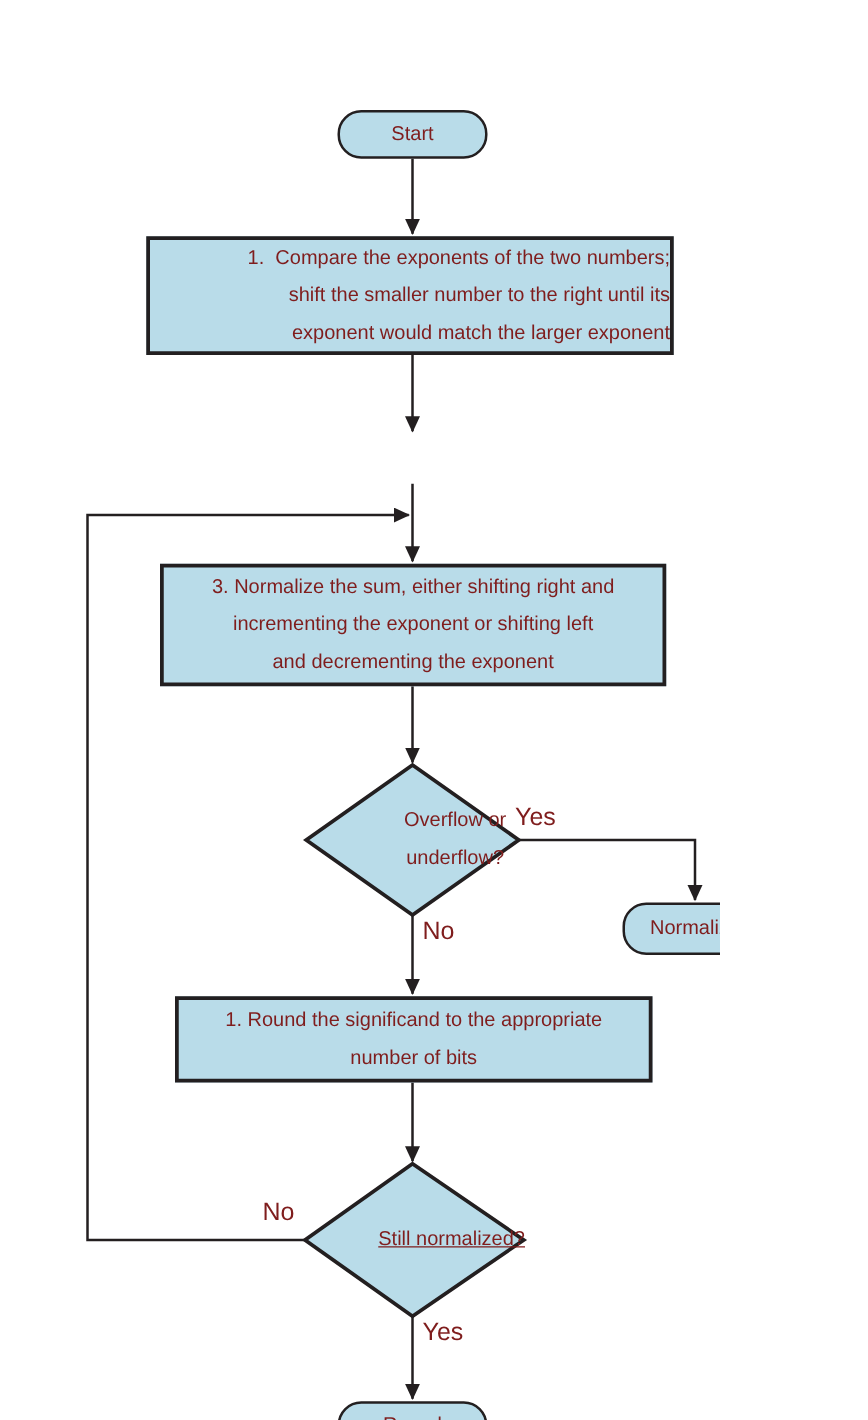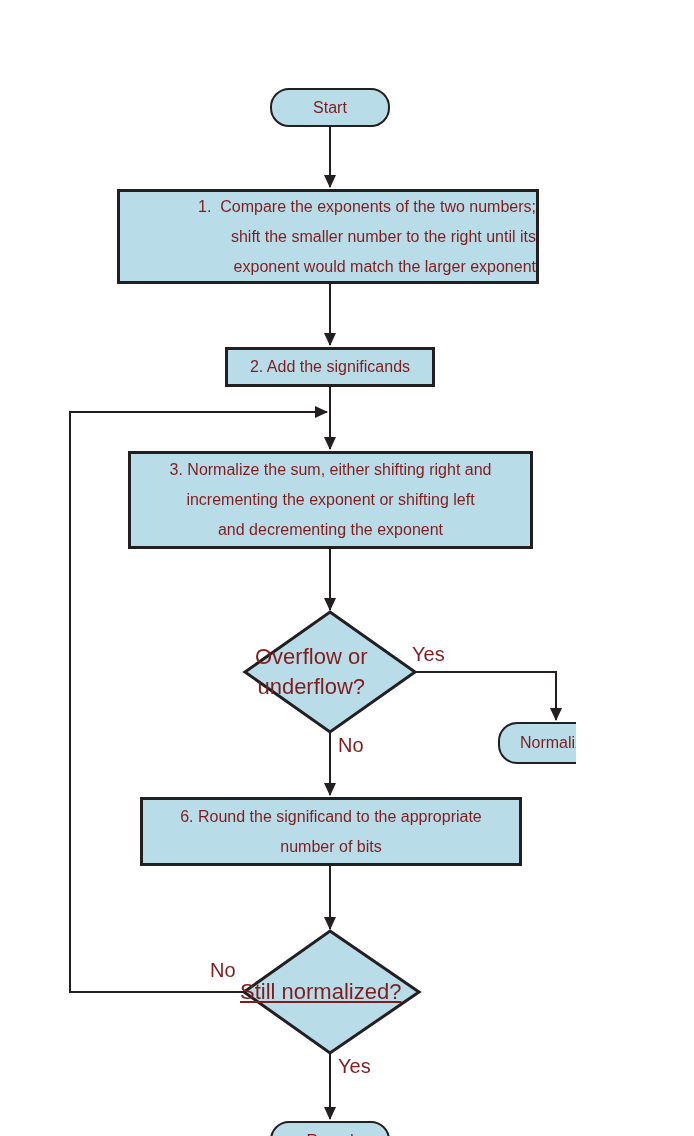--- a/index.html
+++ b/index.html
@@ -43,23 +43,23 @@
     width: 100%;
   }
   .stadium {
     border-radius: 19px;
     border-width: 2.5px;
   }
   .diamond-label {
     position: absolute;
     display: flex;
     align-items: center;
-    justify-content: flex-start;
+    justify-content: flex-end;
     text-align: center;
-    font-size: 22px;
+    font-size: 16px;
     line-height: 30px;
     pointer-events: none;
   }
   .diamond-label .txt { white-space: pre-wrap; }
   .edge-label {
     position: absolute;
     font-size: 20px;
     line-height: 20px;
     white-space: nowrap;
   }
@@ -105,23 +105,20 @@
   <div class="node stadium" style="left:270px; top:44px; width:120px; height:39px;">
     <span class="txt">Start</span>
   </div>
 
   <div class="node" style="left:117px; top:145px; width:422px; height:95px;text-align:right;">
     <span class="txt">1.  Compare the exponents of the two numbers;
 shift the smaller number to the right until its
 exponent would match the larger exponent</span>
   </div>
 
-  <div class="node" style="left:225px; top:303px; width:210px; height:40px;">
-    <span class="txt">2. Add the significands</span>
-  </div>
 
   <div class="node" style="left:128px; top:407px; width:405px; height:98px;">
     <span class="txt">3. Normalize the sum, either shifting right and
 incrementing the exponent or shifting left
 and decrementing the exponent</span>
   </div>
 
   <div class="diamond-label" style="left:255px; top:598px; width:150px; height:60px;">
     <span class="txt">Overflow or
 underflow?</span>
@@ -129,21 +126,21 @@
 
   <div class="edge-label" style="left:412px; top:600px;">Yes</div>
 
   <div class="node stadium" style="left:498px; top:678px; width:116px; height:42px;">
     <span class="txt">Normalize</span>
   </div>
 
   <div class="edge-label" style="left:338px; top:691px;">No</div>
 
   <div class="node" style="left:140px; top:753px; width:382px; height:69px;">
-    <span class="txt">6. Round the significand to the appropriate
+    <span class="txt">1. Round the significand to the appropriate
 number of bits</span>
   </div>
 
   <div class="edge-label" style="left:210px; top:916px;">No</div>
 
   <div class="diamond-label" style="left:240px; top:933px; width:180px; height:30px;text-decoration:underline;">
     <span class="txt">Still normalized?</span>
   </div>
 
   <div class="edge-label" style="left:338px; top:1012px;">Yes</div>

